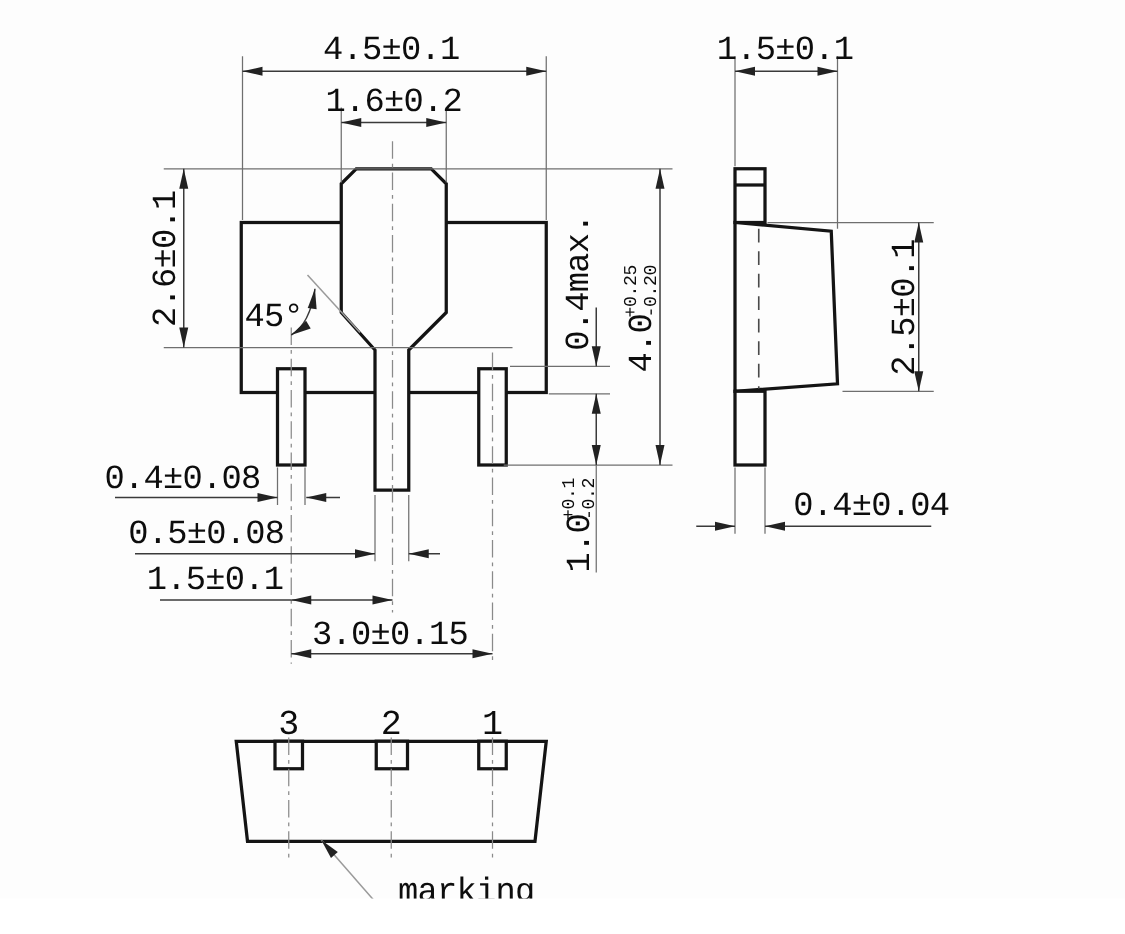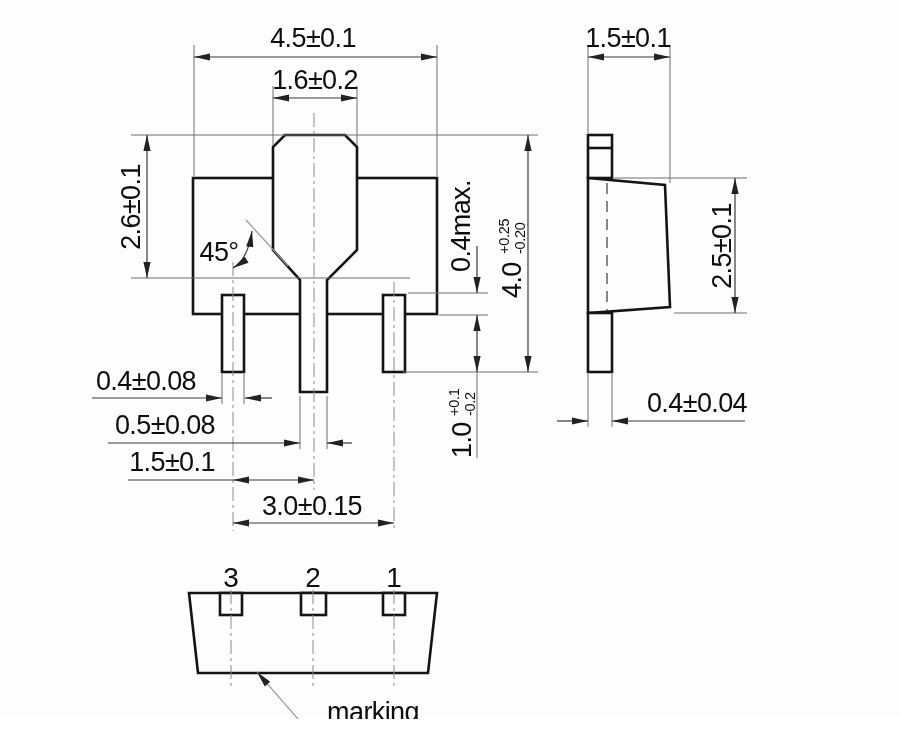--- a/index.html
+++ b/index.html
@@ -1,17 +1,17 @@
 <!DOCTYPE html>
 <html><head>
 <meta charset="utf-8">
 <style>
   html,body{margin:0;padding:0;background:#ffffff;}
   .drawing{position:relative;width:900px;height:719px;background:#fdfdfd;overflow:hidden;
-           font-family:Liberation Sans, sans-serif;}
+           font-family:Liberation Mono, monospace;}
   svg{position:absolute;left:0;top:0;}
   
   .thick{stroke:#141414;stroke-width:2.6;fill:none;stroke-linejoin:miter;}
   .thickf{stroke:#141414;stroke-width:2.6;fill:#fdfdfd;stroke-linejoin:miter;}
   .dim{stroke:#3a3a3a;stroke-width:1.2;fill:none;}
   .ext{stroke:#6f6f6f;stroke-width:1;fill:none;}
   .cl{stroke:#8a8a8a;stroke-width:1;fill:none;stroke-dasharray:14 4 3 4;}
   .hid{stroke:#4a4a4a;stroke-width:1.3;fill:none;stroke-dasharray:11 7;}
   .ldr{stroke:#9a9a9a;stroke-width:1.2;fill:none;}
   text{fill:#0d0d0d;}

